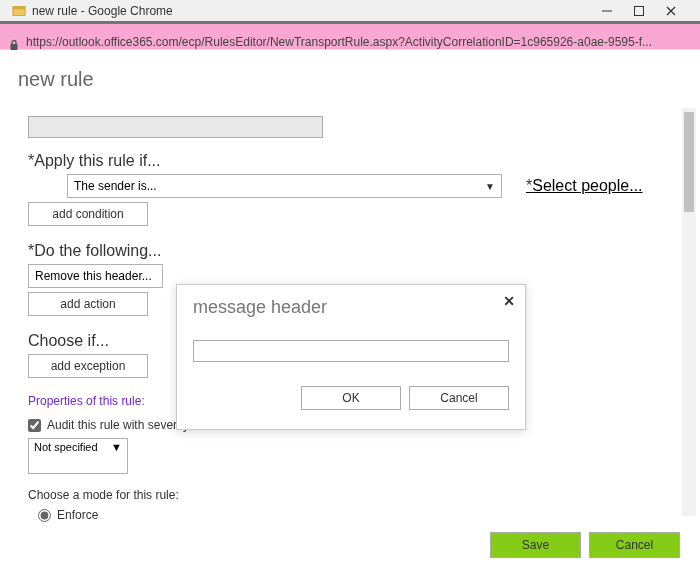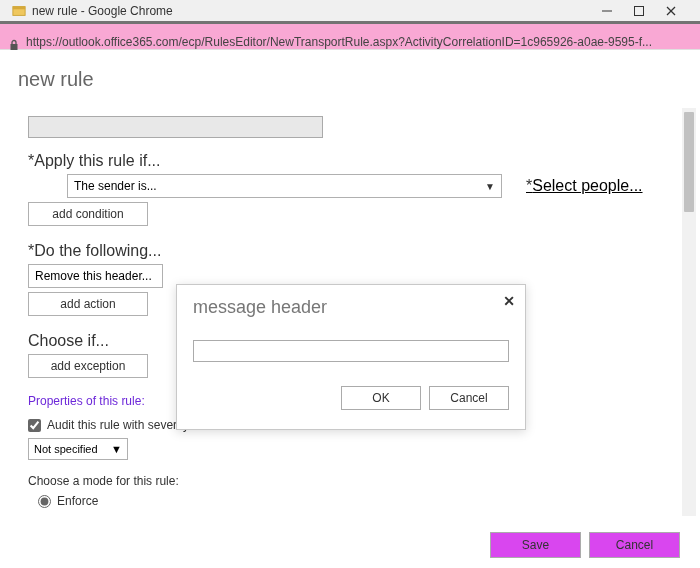--- a/index.html
+++ b/index.html
@@ -36,37 +36,37 @@
     .link-text { font-size: 16px; color: #000000; text-decoration: underline; cursor: pointer; }
     .link-text::before { content: "*"; color: #333; text-decoration: none; }
 
     .small-btn { width: 120px; height: 24px; border: 1px solid #b0b0b0; background: #fff; font-size: 12px; color: #333; text-align: center; line-height: 22px; cursor: pointer; margin-bottom: 16px; }
 
     .select-narrow { width: 135px; height: 24px; border: 1px solid #b0b0b0; font-size: 12px; padding: 3px 6px; display: flex; align-items: center; justify-content: space-between; background: #fff; margin-bottom: 4px; }
 
     .props-title { font-size: 12px; color: #6d28d9; margin: 10px 0 10px 0; }
     .check-row { display: flex; align-items: center; gap: 6px; font-size: 12px; color: #333; margin-bottom: 6px; }
     .check-row input { accent-color: #666; }
-    .small-select { width: 100px; height: 22px; border: 1px solid #b0b0b0; font-size: 11px; padding: 2px 5px; display: flex; align-items: center; justify-content: space-between; background: #fff; margin-bottom: 14px; }
+    .small-select { width: 100px; height: 36px; border: 1px solid #b0b0b0; font-size: 11px; padding: 2px 5px; display: flex; align-items: flex-start; justify-content: space-between; background: #fff; margin-bottom: 14px; }
 
     .mode-label { font-size: 12px; color: #333; margin-bottom: 6px; }
     .radio-row { display: flex; align-items: center; gap: 6px; font-size: 12px; color: #333; padding-left: 10px; }
     .radio-row input { accent-color: #666; }
 
     
     .footer { position: absolute; bottom: 10px; right: 20px; display: flex; gap: 8px; }
-    .big-btn { width: 91px; height: 26px; border: 1px solid #ababab; background: #d946ef; font-size: 12px; color: #333; text-align: center; line-height: 24px; cursor: pointer; }
+    .big-btn { width: 91px; height: 26px; border: 1px solid #ababab; background: #84cc16; font-size: 12px; color: #333; text-align: center; line-height: 24px; cursor: pointer; }
 
     
     .modal { position: absolute; left: 176px; top: 234px; width: 350px; height: 146px; background: #fff; border: 1px solid #c8c8c8; box-shadow: 0 2px 10px rgba(0,0,0,0.15); padding: 12px 16px 14px 16px; }
     .modal-close { position: absolute; top: 8px; right: 10px; font-size: 14px; color: #333; cursor: pointer; font-weight: bold; }
     .modal-title { font-size: 18px; font-weight: 300; color: #777; margin-bottom: 22px; }
     .modal-input { width: 100%; height: 22px; border: 1px solid #ababab; margin-bottom: 24px; padding: 2px 4px; font-size: 12px; }
     .modal-footer { display: flex; gap: 8px; justify-content: flex-end; }
-    .modal-btn { width: 80px; height: 24px; border: 1px solid #ababab; background: #fff; font-size: 12px; color: #333; text-align: center; line-height: 22px; cursor: pointer; }
+    .modal-btn { width: 100px; height: 24px; border: 1px solid #ababab; background: #fff; font-size: 12px; color: #333; text-align: center; line-height: 22px; cursor: pointer; }
   </style>
 </head>
 <body>
 
 <div class="title-bar">
   <span class="title-icon">
     <svg viewBox="0 0 16 16">
         <rect x="1" y="3" width="14" height="10" fill="#efc75e" stroke="#c9a030"></rect>
         <rect x="1" y="3" width="14" height="3" fill="#d6a93a"></rect>
       </svg>

